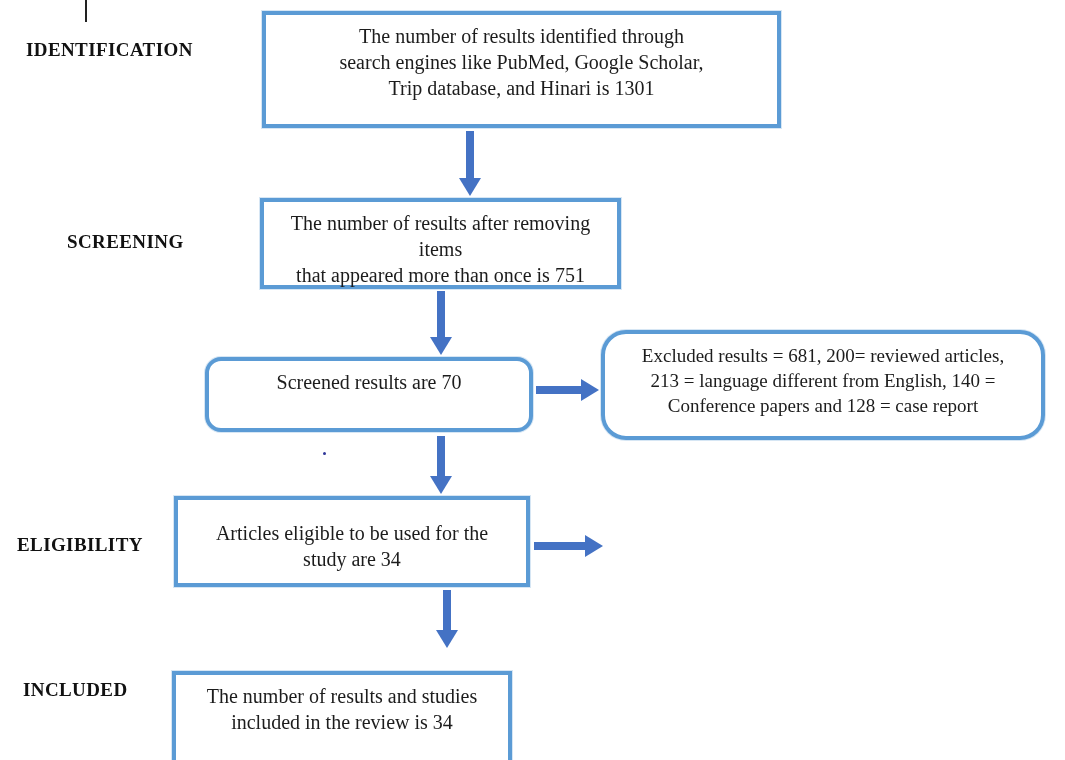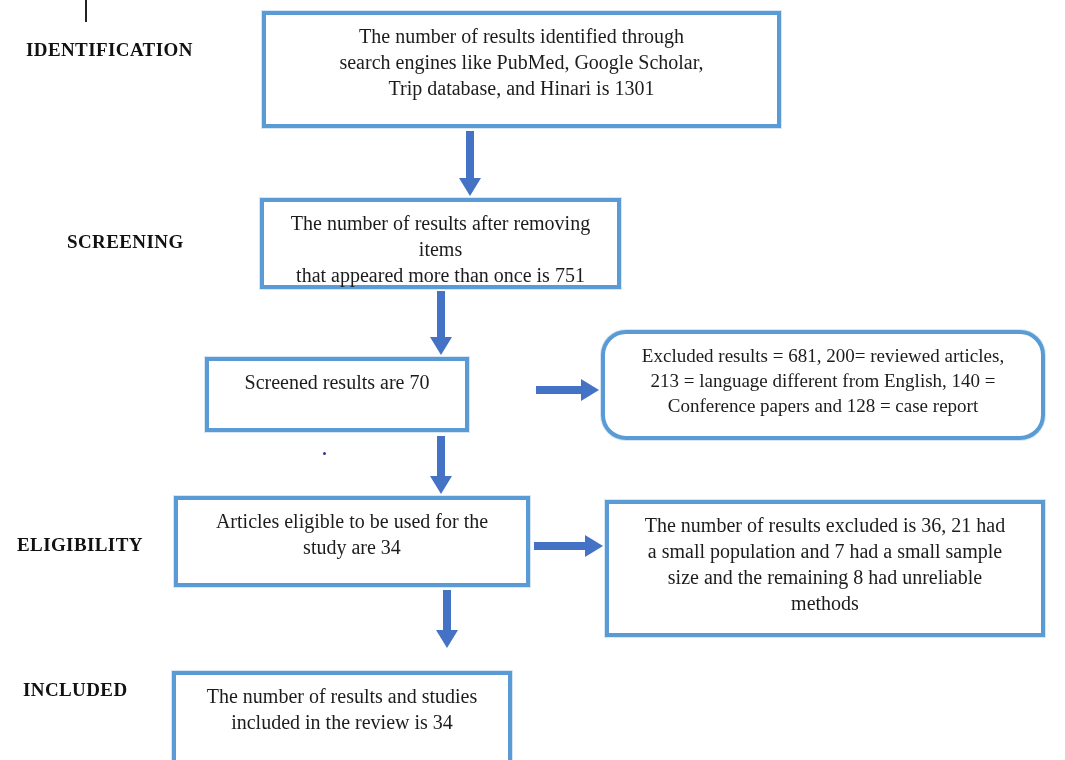--- a/index.html
+++ b/index.html
@@ -104,41 +104,35 @@
     <div class="box-text">The number of results identified through
 search engines like PubMed, Google Scholar,
 Trip database, and Hinari is 1301</div>
   </div>
 
   <div class="flow-box" style="left:260px; top:198px; width:361px; height:91px;">
     <div class="box-text">The number of results after removing items
 that appeared more than once is 751</div>
   </div>
 
-  <div class="flow-box" style="left:205px; top:357px; width:264px; height:75px;">
+  <div class="flow-box" style="left:205px; top:357px; width:328px; height:75px;border-radius:16px;">
     <div class="box-text">Screened results are 70</div>
   </div>
 
   <div class="flow-box small-text" style="left:601px; top:330px; width:444px; height:110px;border-radius:25px;">
     <div class="box-text">Excluded results = 681, 200= reviewed articles,
 213 = language different from English, 140 =
 Conference papers and 128 = case report</div>
   </div>
 
-  <div class="flow-box" style="left:174px; top:496px; width:356px; height:91px;">
+  <div class="flow-box" style="left:174px; top:496px; width:356px; height:91px;align-items:center;">
     <div class="box-text">Articles eligible to be used for the
 study are 34</div>
   </div>
 
-  <div class="flow-box" style="left:605px; top:500px; width:440px; height:137px;">
-    <div class="box-text">The number of results excluded is 36, 21 had
-a small population and 7 had a small sample
-size and the remaining 8 had unreliable
-methods</div>
-  </div>
 
   <div class="flow-box" style="left:172px; top:650px; width:340px; height:100px;margin-top:21px;">
     <div class="box-text">The number of results and studies
 included in the review is 34</div>
   </div>
 
   <div>
     <div class="arrow-shaft-v" style="left:466px; top:131px; height:48px;"></div>
     <div class="arrow-head-down" style="left:459px; top:178px;"></div>
   </div>

